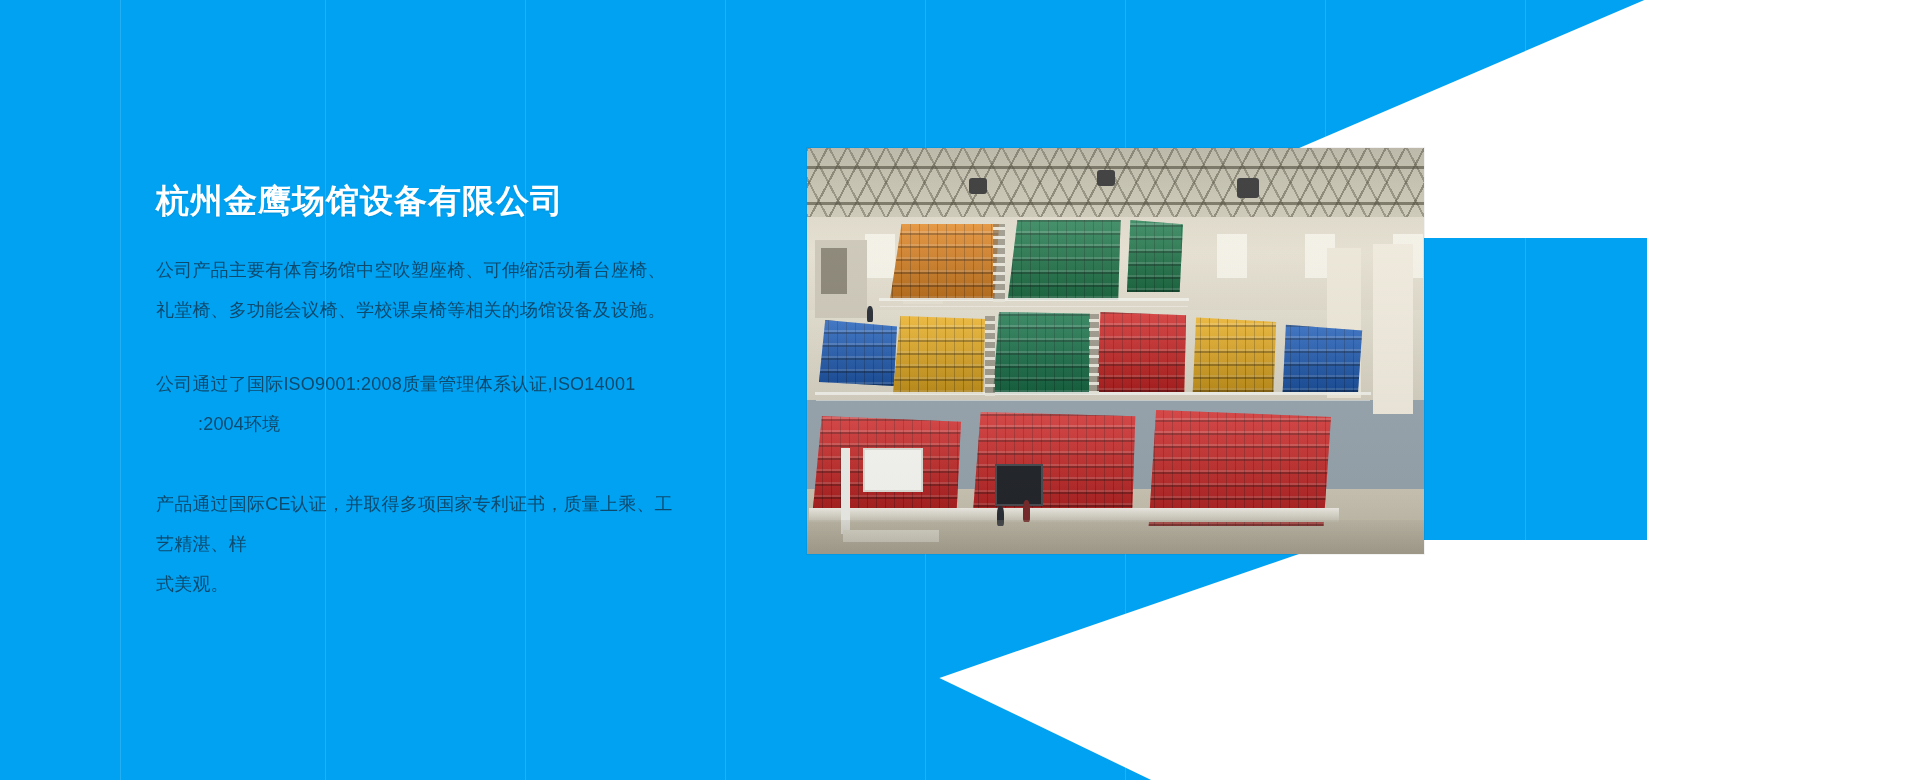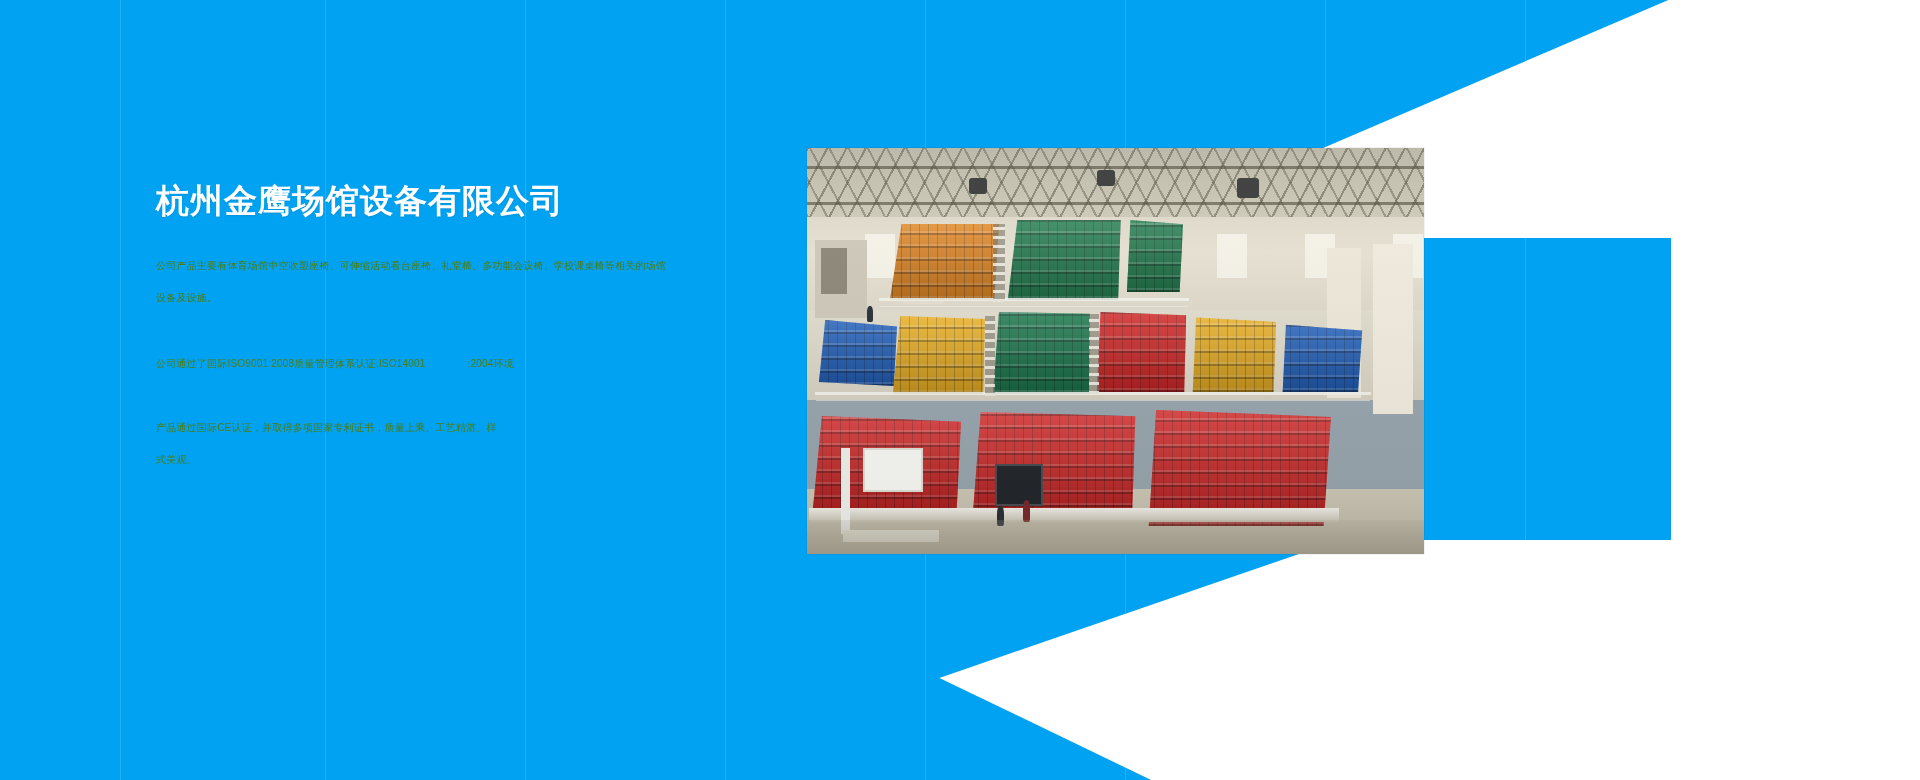--- a/index.html
+++ b/index.html
@@ -14,21 +14,20 @@
     font-family: "Liberation Sans", "DejaVu Sans", sans-serif;
   }
 
   
   #banner {
     position: relative;
     width: 1647px;
     height: 780px;
     background: #ffffff;
     overflow: hidden;
-    padding-left: 24px;
   }
 
   
   .blue-field {
     position: absolute;
     inset: 0;
     background: #02A2F2;
   }
 
   
@@ -80,23 +79,23 @@
     font-family: "DejaVu Serif", "Liberation Serif", serif;
     font-weight: 700;
     font-size: 33px;
     line-height: 42px;
     letter-spacing: 1px;
     text-shadow: 0 1px 2px rgba(0,0,0,0.10);
     white-space: nowrap;
   }
   .para {
     margin: 0 0 34px 0;
-    color: #4d7c0f;
-    font-size: 10px;
-    line-height: 32px;
+    color: #0c4a6e;
+    font-size: 18px;
+    line-height: 40px;
     letter-spacing: 0.2px;
   }
   .para:last-child { margin-bottom: 16px; }
   .para .gap { display: inline-block; width: 42px; }
 
   
   .photo-frame {
     position: absolute;
     left: 807px;
     top: 148px;

